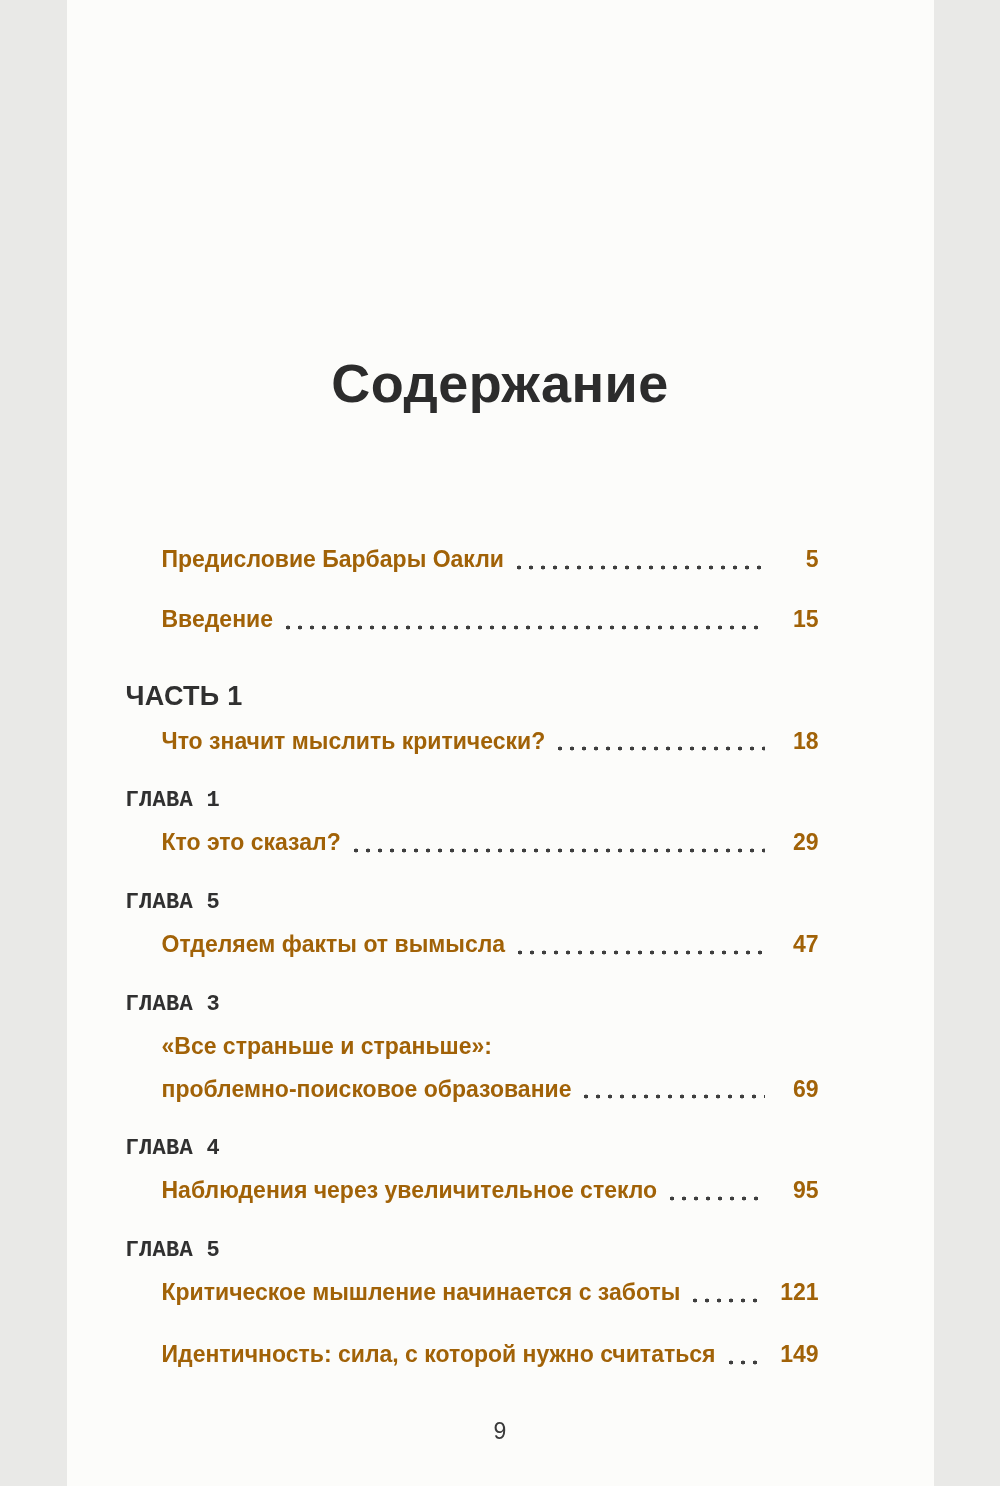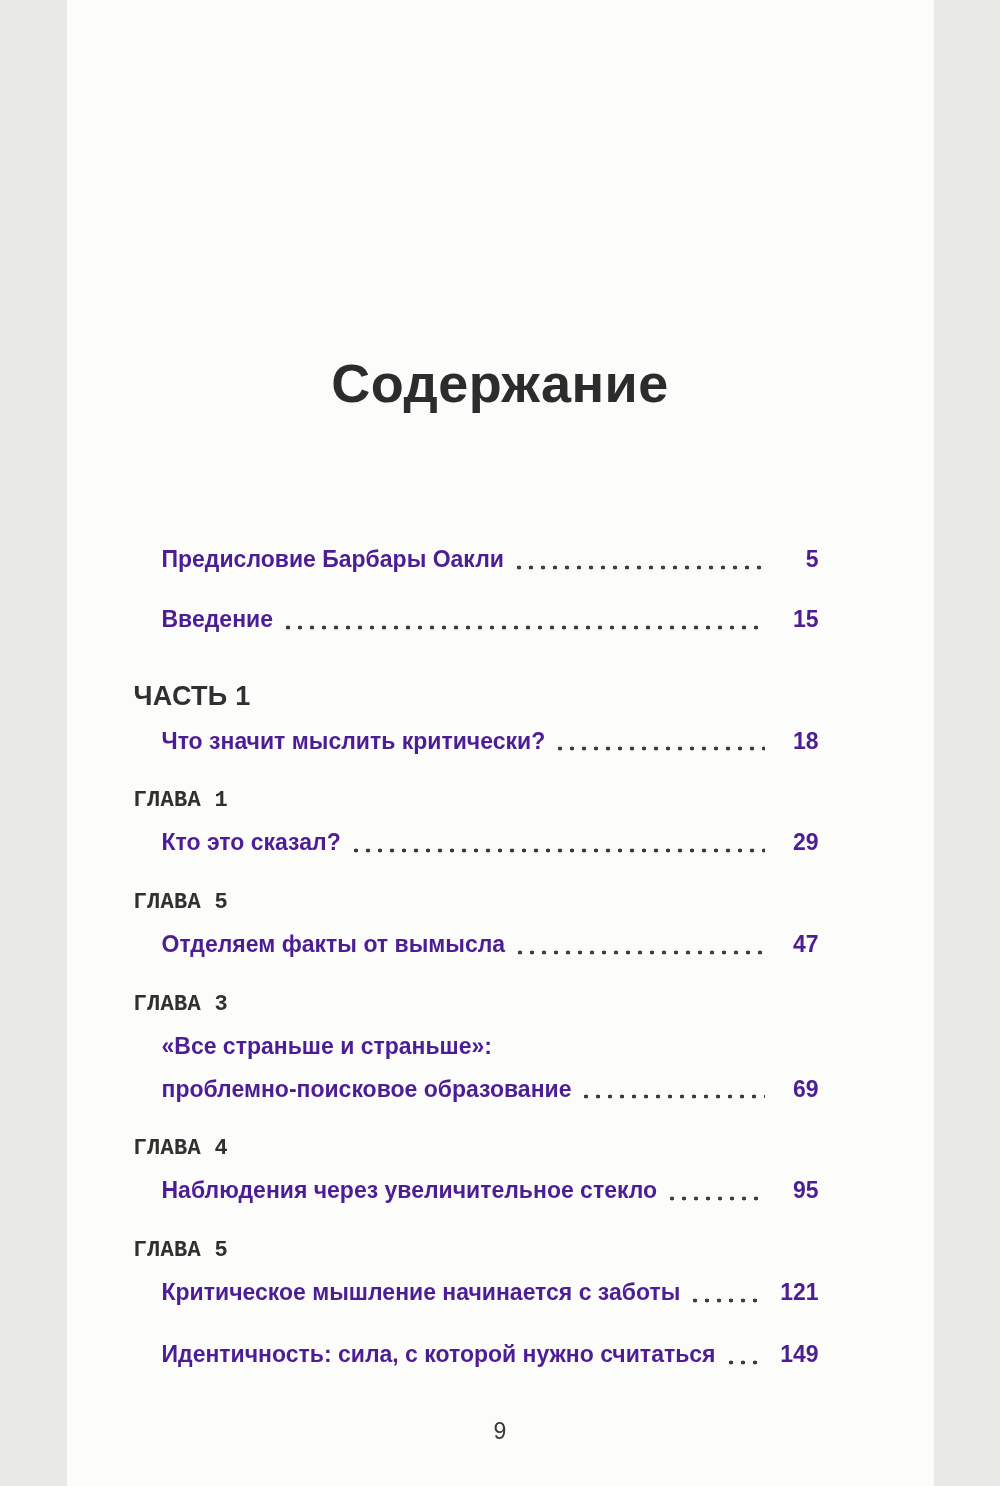--- a/index.html
+++ b/index.html
@@ -32,33 +32,33 @@
   .toc {
     position: absolute;
     top: 545px;
     left: 55px;
     right: 115px;
   }
   .entry { margin-bottom: 33px; }
   .entry.intro-1 { margin-bottom: 31px; }
   .entry.intro-2 { margin-bottom: 47px; }
   .heading {
-    margin: 0 0 15px 12px;
+    margin: 0 0 15px 4px;
     font-weight: 700;
     color: #303030;
   }
   .heading.part { font-size: 27px; letter-spacing: 0.3px; }
   .heading.chapter { font-size: 22px; letter-spacing: 0.3px; font-family: Liberation Mono, monospace; }
   .row {
     display: flex;
     align-items: flex-end;
     margin-left: 40px;
     font-size: 23px;
     font-weight: 700;
-    color: #4c1d95;
+    color: #a16207;
     line-height: 1.25;
   }
   .row.first-line { margin-bottom: 14px; }
   .row .t { white-space: nowrap; }
   .leader {
     flex: 1 1 auto;
     height: 5px;
     min-width: 24px;
     margin: 0 10px 4px 9px;
     align-self: flex-end;

